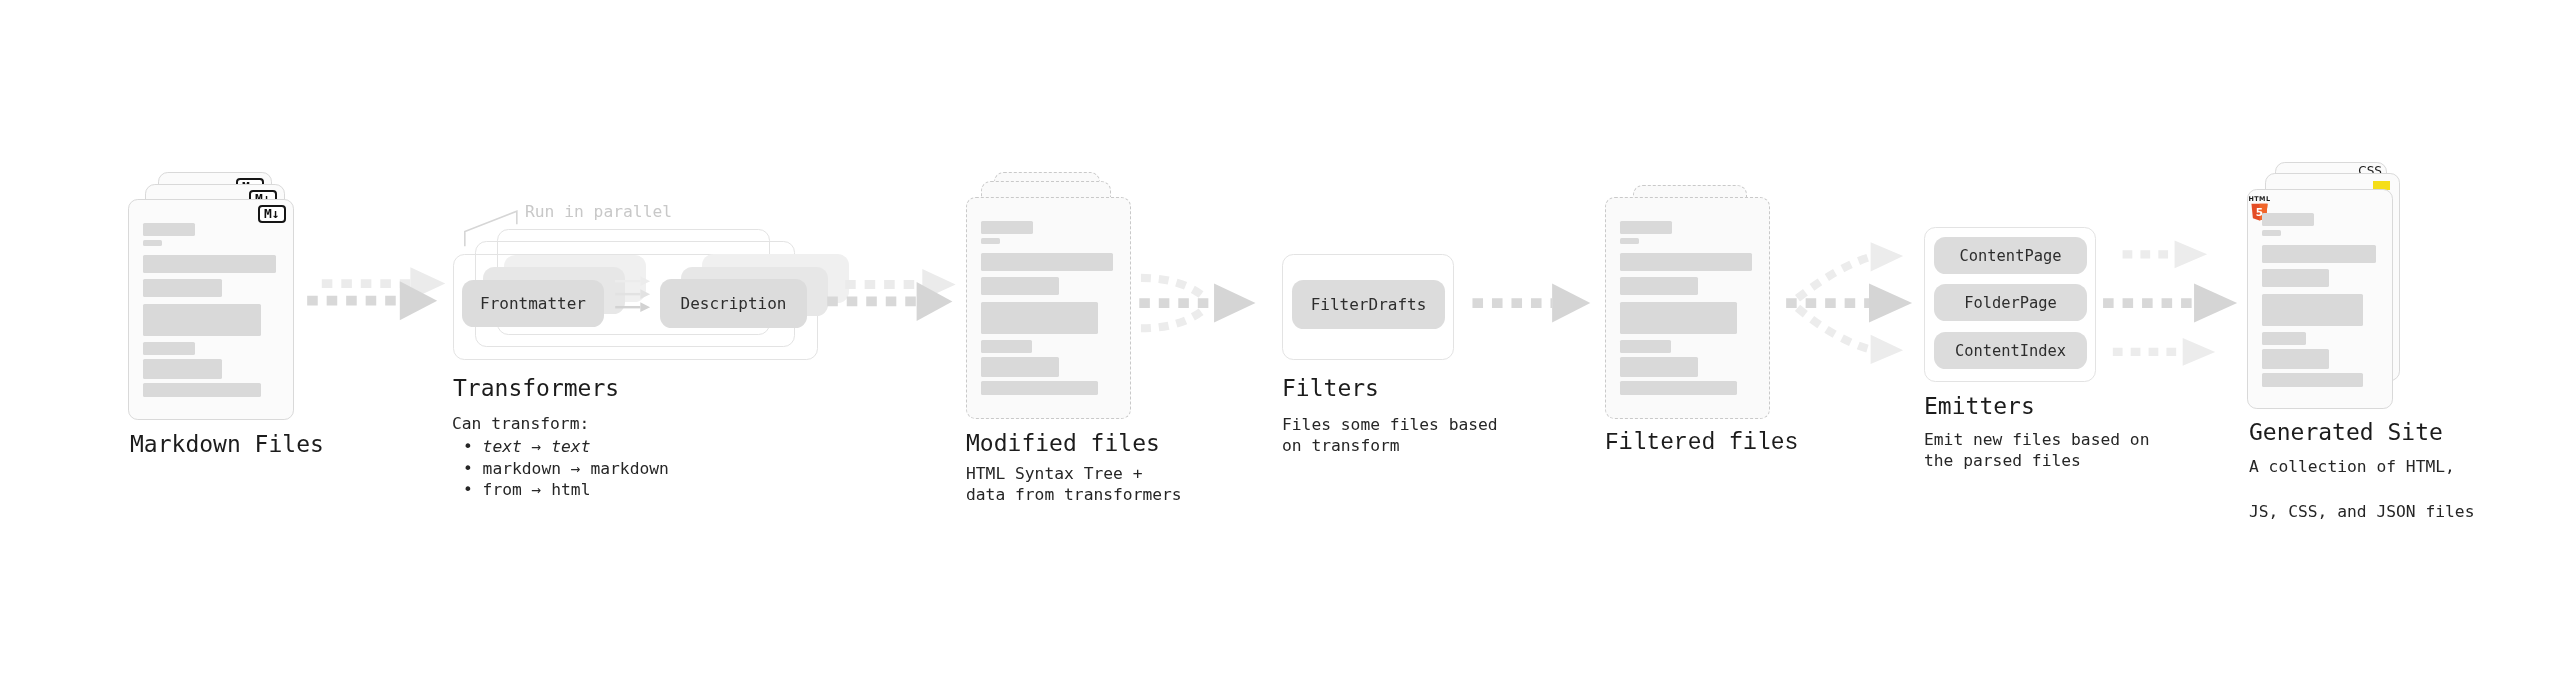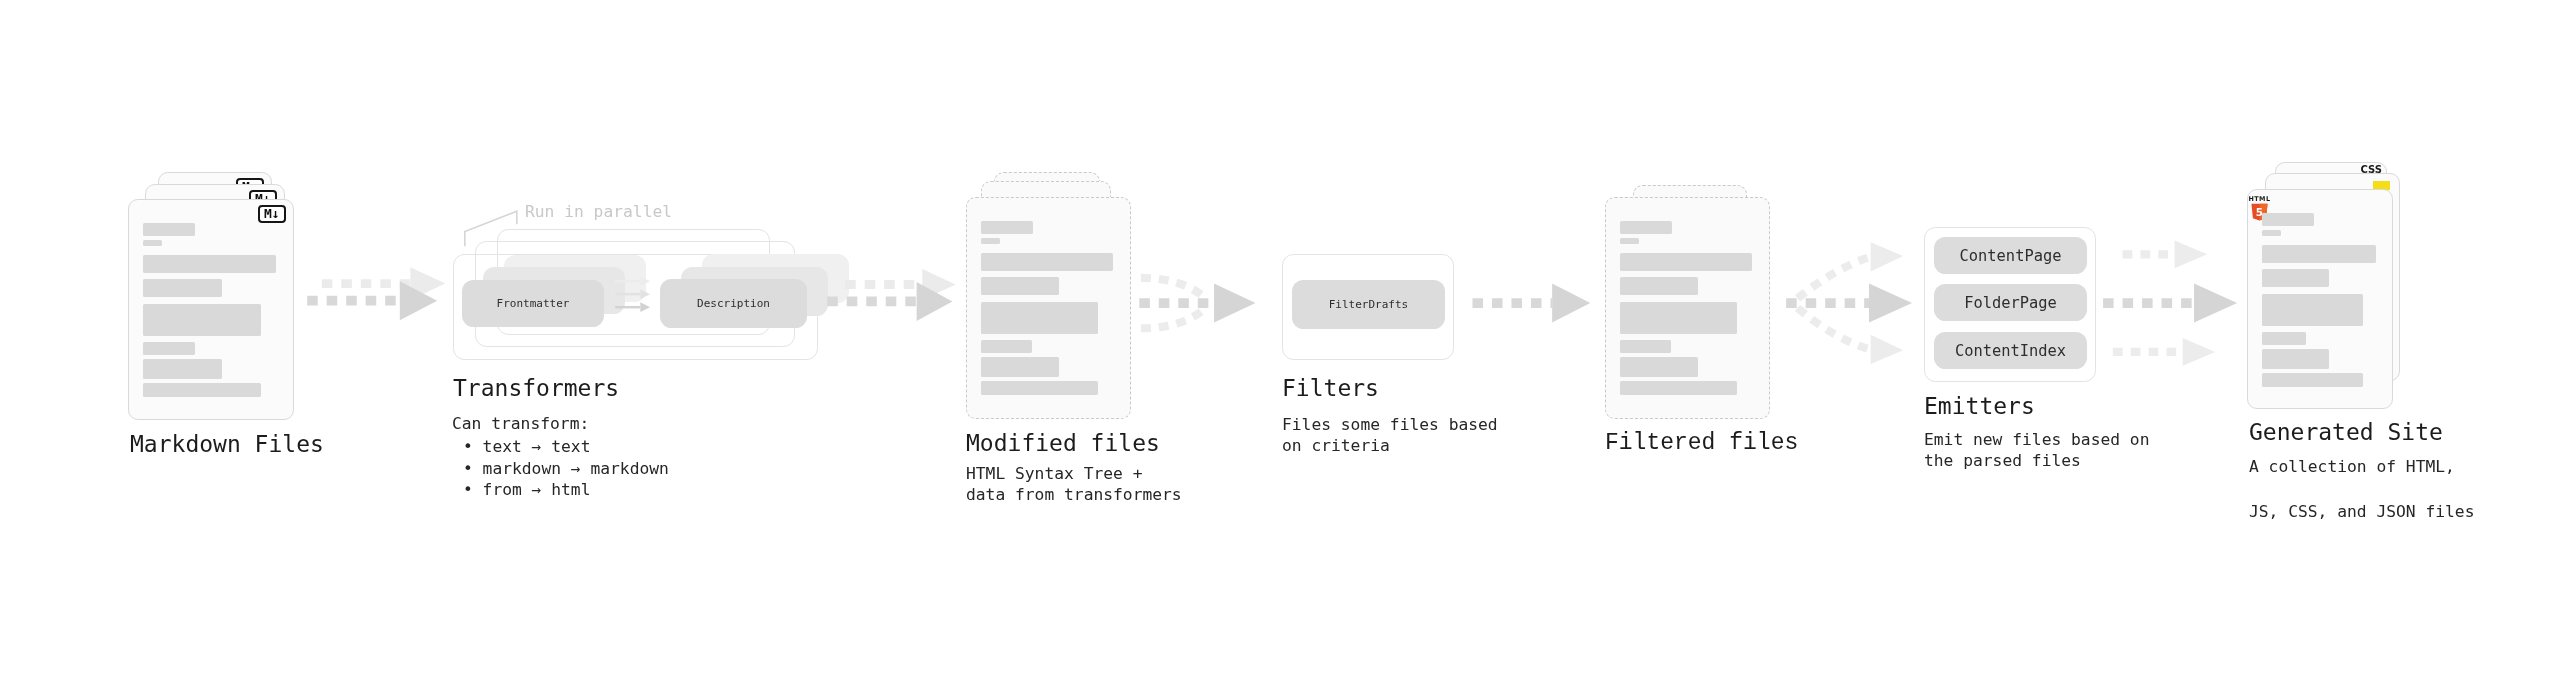--- a/index.html
+++ b/index.html
@@ -22,32 +22,32 @@
   .bar:nth-child(7){width:58%;height:19.5px;margin-bottom:4.9px;}
   .bar:nth-child(8){width:87%;height:14px;}
 
   
   .md-badge{position:absolute;top:4.9px;right:7.3px;border:2.4px solid #151515;border-radius:4.1px;
             background:#ffffff;color:#111;font-weight:bold;font-size:13px;line-height:1.05;
             padding:0 4.1px;letter-spacing:0;}
 
   
   .css-badge{position:absolute;top:1.6px;right:4.1px;text-align:center;}
-  .css-badge .css-txt{display:block;font-size:10px;font-weight:bold;color:#1a1a1a;
+  .css-badge .css-txt{display:block;font-size:12px;font-weight:normal;color:#1a1a1a;
                       font-family:"DejaVu Sans","Liberation Sans",sans-serif;line-height:1;margin-left:40px;}
   .css-badge .css-bar{width:18px;height:3.3px;background:#2965f1;margin-top:0.8px;border-radius:0.8px;}
   .js-badge{position:absolute;top:6.5px;right:9px;width:17px;height:9px;background:#f5de19;}
   .html5-badge{position:absolute;top:4.1px;right:8.1px;}
 
   
   .gbox{position:absolute;border:1.6px solid #e3e3e3;border-radius:11.4px;box-sizing:border-box;background:transparent;}
   .gbox.filled{background:#ffffff;}
 
   
-  .pill{position:absolute;background:#dcdcdc;border-radius:11.4px;color:#2d2d2d;font-size:11px;
+  .pill{position:absolute;background:#dcdcdc;border-radius:11.4px;color:#2d2d2d;font-size:16px;
         display:flex;align-items:center;justify-content:center;box-sizing:border-box;}
   .pill.ghost1{background:#e7e7e7;color:transparent;}
   .pill.ghost2{background:#f0f0f0;color:transparent;}
 
   
   .title{position:absolute;font-size:23px;line-height:24.4px;color:#1c1c1c;white-space:pre;}
   .desc{position:absolute;font-size:16.3px;line-height:21.5px;color:#262626;white-space:pre;}
   .note{position:absolute;font-size:16.3px;color:#c8c8c8;white-space:pre;}
 
   svg{position:absolute;left:0;top:0;pointer-events:none;}
@@ -86,21 +86,21 @@
   <div class="pill ghost2" style="left:504px;top:255px;width:142px;height:47px;"></div>
   <div class="pill ghost1" style="left:483px;top:267px;width:142px;height:47px;"></div>
   <div class="pill" style="left:462px;top:280px;width:142px;height:47px;">Frontmatter</div>
 
   <div class="pill ghost2" style="left:702px;top:254px;width:147px;height:49px;"></div>
   <div class="pill ghost1" style="left:681px;top:267px;width:147px;height:49px;"></div>
   <div class="pill" style="left:660px;top:279px;width:147px;height:49px;">Description</div>
 
   <div class="title" style="left:453px;top:376px;">Transformers</div>
   <div class="desc" style="left:452px;top:413px;">Can transform:</div>
-  <div class="desc" style="left:463px;top:436px;">• text → text</div>
+  <div class="desc" style="left:463px;top:436px;font-style:italic;">• text → text</div>
   <div class="desc" style="left:463px;top:458px;">• markdown → markdown</div>
   <div class="desc" style="left:463px;top:479px;">• from → html</div>
 
   <div class="page dashed" style="left:994px;top:172px;width:106px;height:203px;"></div>
   <div class="page dashed" style="left:981px;top:181px;width:130px;height:210px;"></div>
   <div class="page dashed" style="left:966px;top:197px;width:165px;height:222px;">
     <div class="bars">
       <div class="bar"></div>
         <div class="bar"></div>
       <div class="bar"></div>
@@ -112,21 +112,21 @@
     </div>
   </div>
   <div class="title" style="left:966px;top:431px;">Modified files</div>
   <div class="desc" style="left:966px;top:463px;">HTML Syntax Tree +</div>
   <div class="desc" style="left:966px;top:484px;">data from transformers</div>
 
   <div class="gbox filled" style="left:1282px;top:254px;width:172px;height:106px;"></div>
   <div class="pill" style="left:1292px;top:280px;width:153px;height:49px;">FilterDrafts</div>
   <div class="title" style="left:1282px;top:376px;">Filters</div>
   <div class="desc" style="left:1282px;top:414px;">Files some files based</div>
-  <div class="desc" style="left:1282px;top:435px;">on criteria</div>
+  <div class="desc" style="left:1282px;top:435px;">on transform</div>
 
   <div class="page dashed" style="left:1633px;top:185px;width:114px;height:207px;"></div>
   <div class="page dashed" style="left:1605px;top:197px;width:165px;height:222px;">
     <div class="bars">
       <div class="bar"></div>
         <div class="bar"></div>
       <div class="bar"></div>
         <div class="bar"></div>
       <div class="bar"></div>
         <div class="bar"></div>

